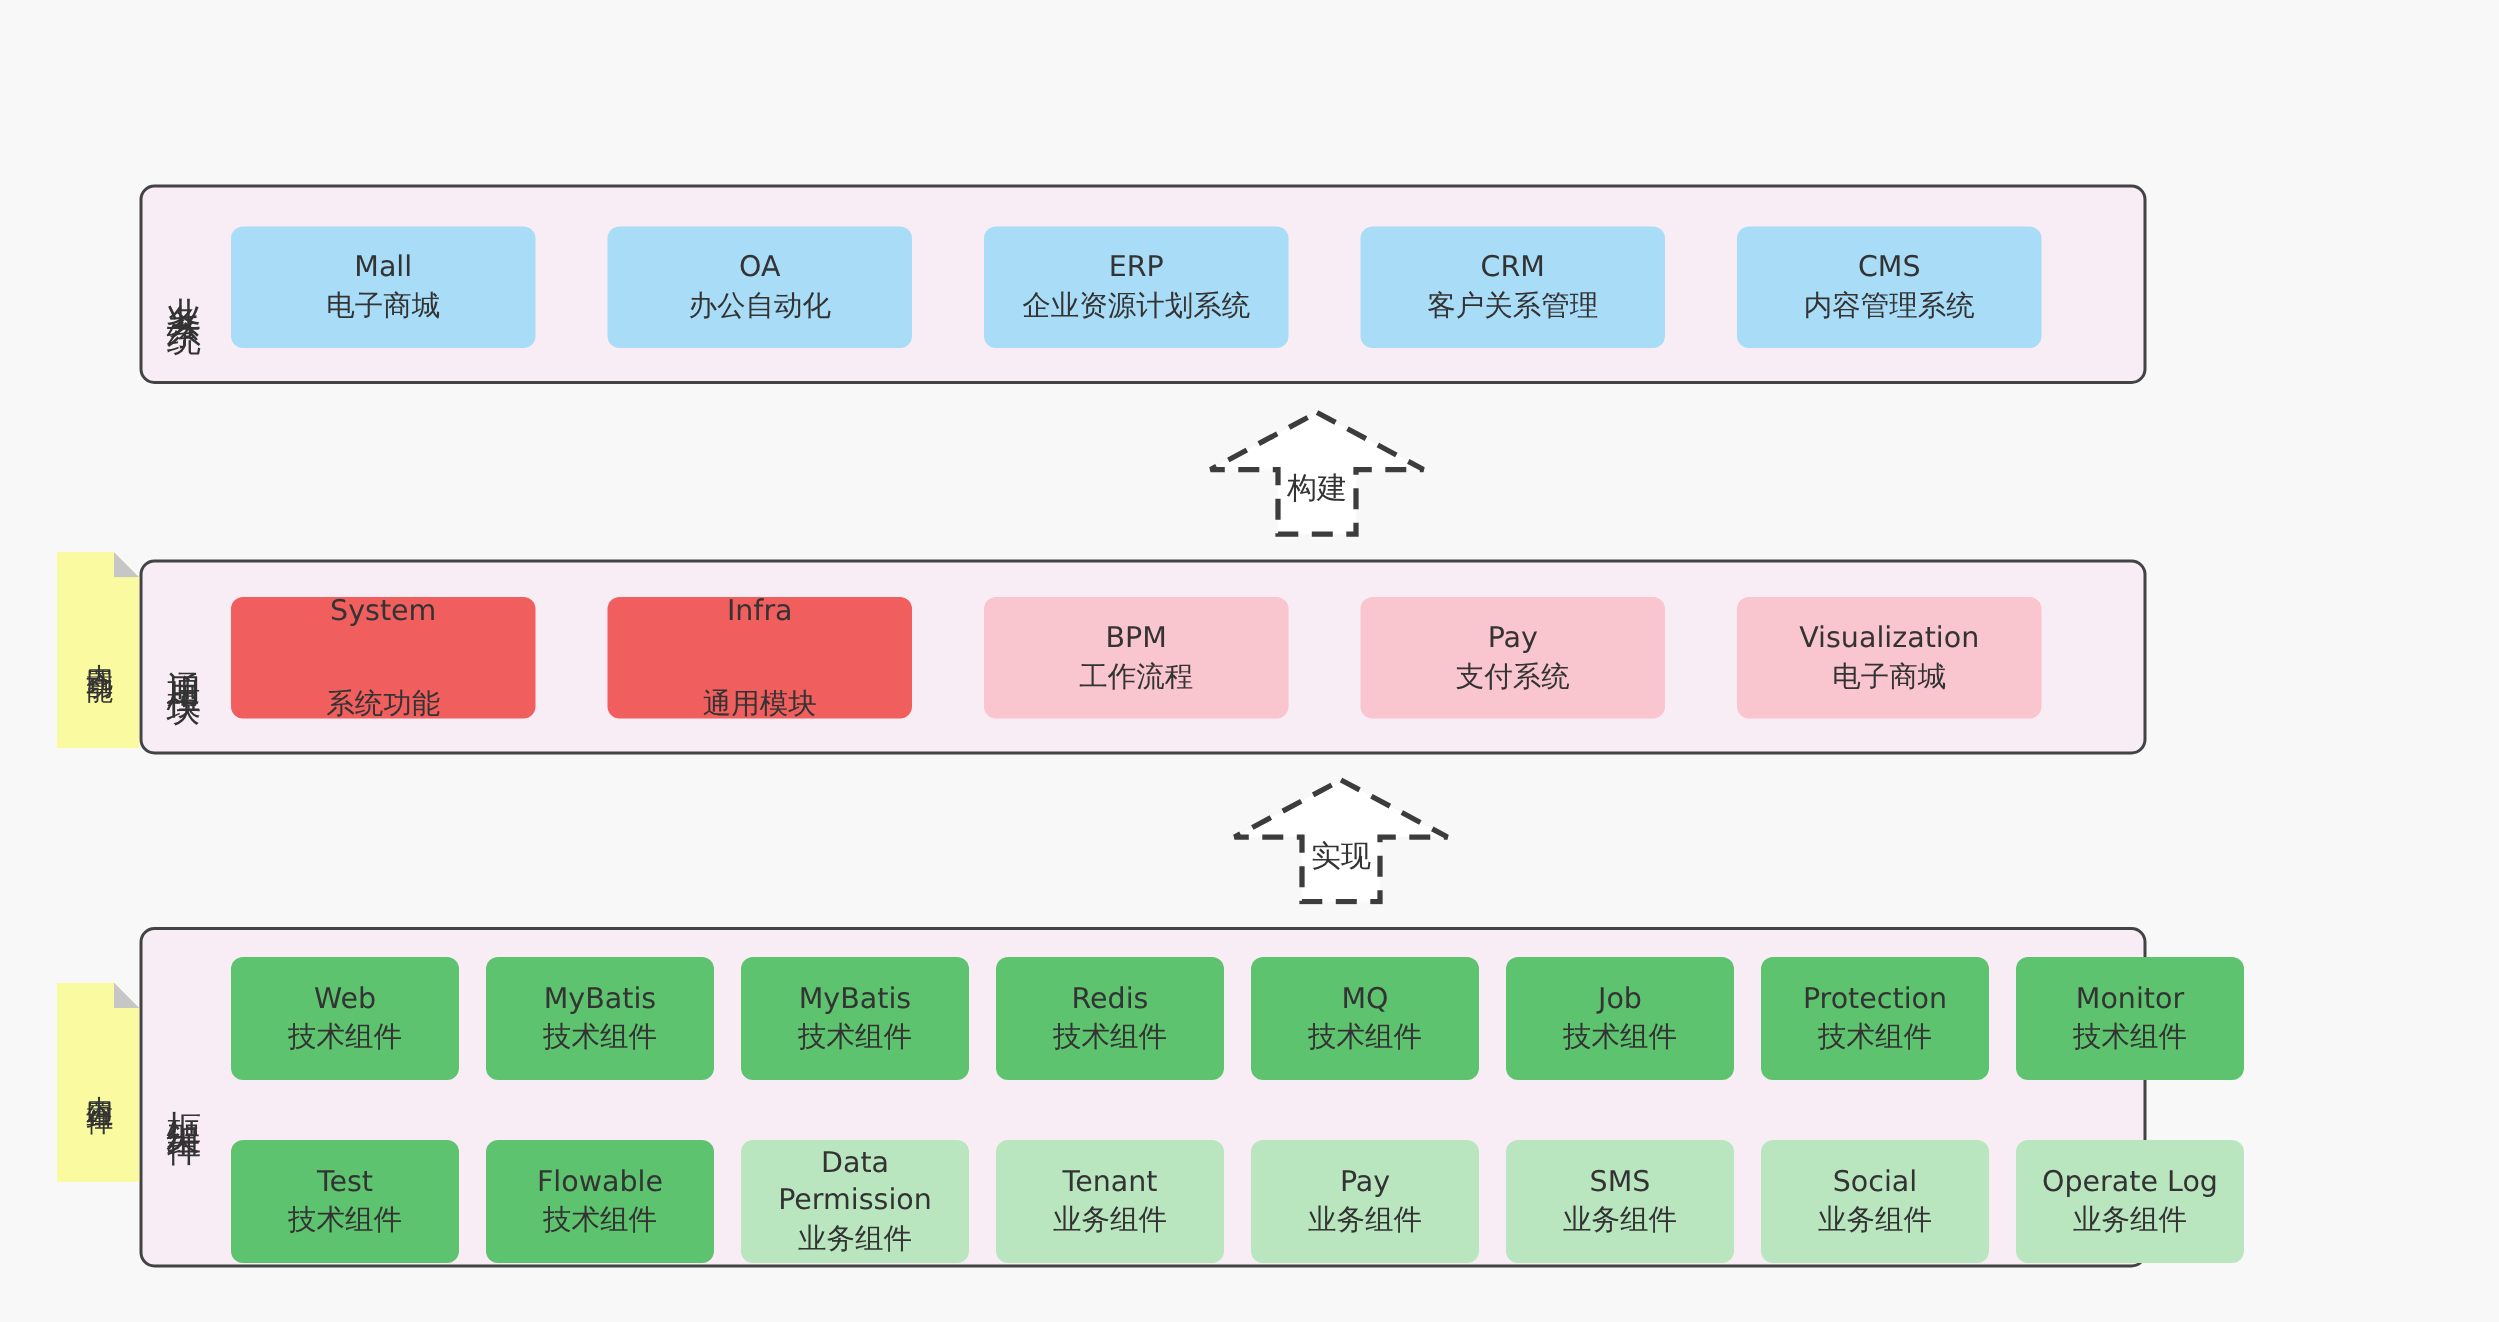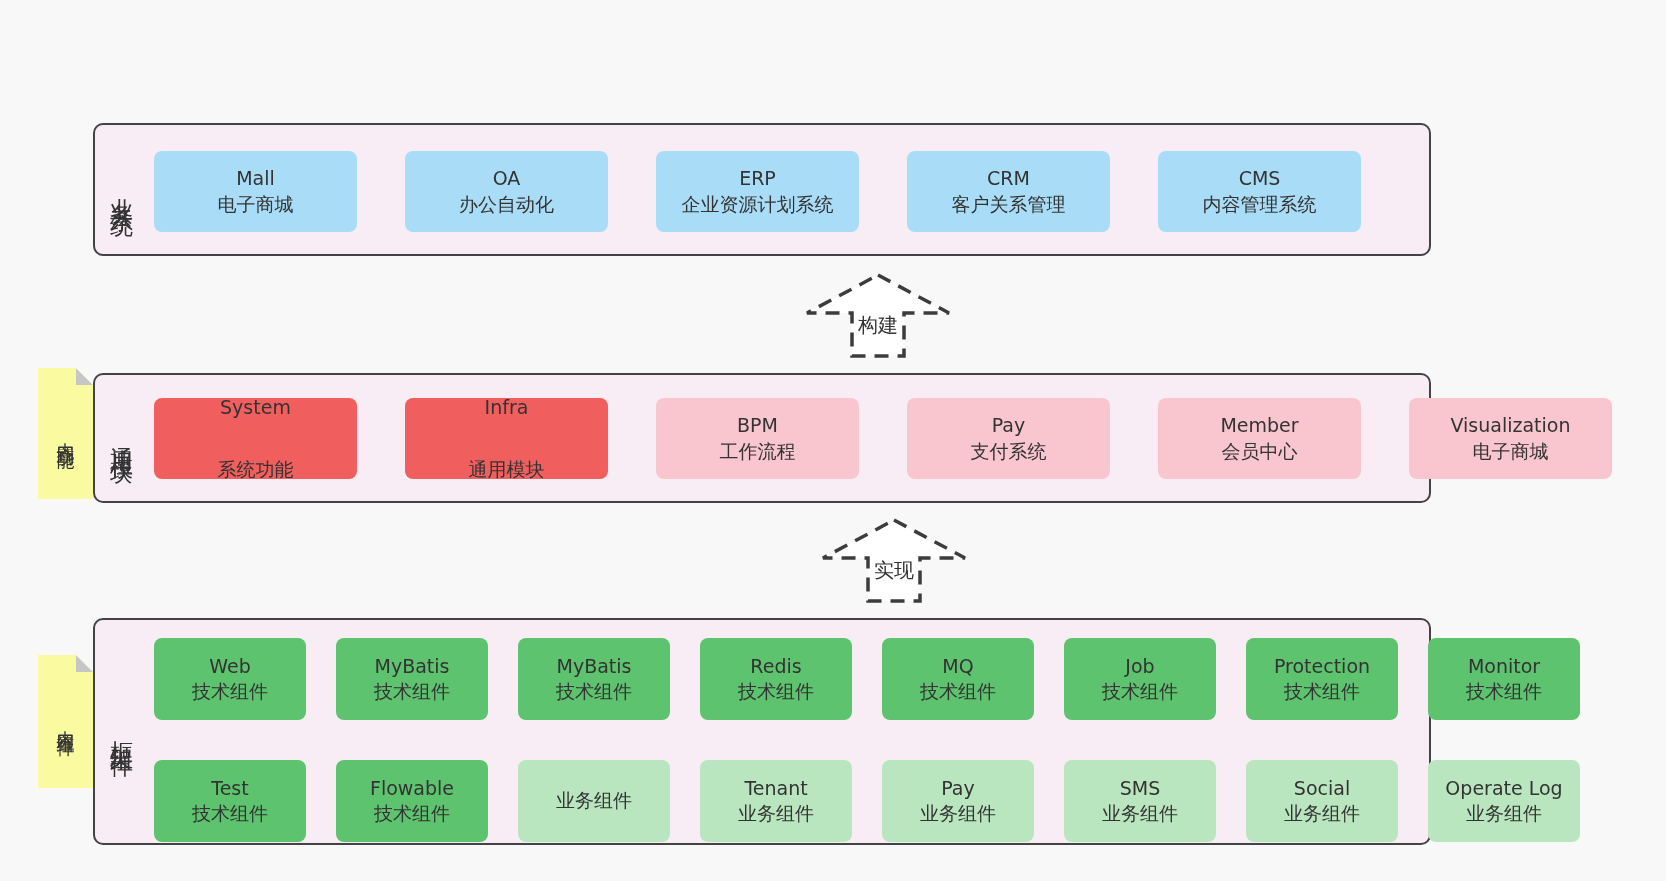--- a/index.html
+++ b/index.html
@@ -27,21 +27,21 @@
     writing-mode:vertical-rl;text-orientation:upright;
     font-size:23px;letter-spacing:5px;color:var(--text);
     white-space:nowrap;
   }
   .boxes-row{
     position:absolute;left:59px;
     display:flex;gap:48px;
   }
   #band1 .boxes-row{top:26px;}
   #band2 .boxes-row{top:23px;}
-  #band3 .boxes-row{gap:30px;}
+  #band3 .boxes-row{gap:18px;}
   #band3 .row-0{top:18px;}
   #band3 .row-1{top:140px;}
   .box{
     display:flex;flex-direction:column;justify-content:center;align-items:center;
     border-radius:8px;
     font-size:19px;line-height:1.34;
     text-align:center;
     padding:0 8px;box-sizing:border-box;
   }
   #band1 .box,#band2 .box{width:203px;height:81px;}
@@ -133,24 +133,20 @@
         </div>
         <div class="box pink">
           <div>BPM</div>
           <div>工作流程</div>
         </div>
         <div class="box pink">
           <div>Pay</div>
           <div>支付系统</div>
         </div>
         <div class="box pink">
-          <div>Member</div>
-          <div>会员中心</div>
-        </div>
-        <div class="box pink">
           <div>Visualization</div>
           <div>电子商城</div>
         </div>
       </div>
   </section>
   <div class="note" id="note2">
     <div class="note-fold"></div>
     <div class="note-text">内置功能</div>
   </div>
 
@@ -198,20 +194,21 @@
     <div class="boxes-row row-1">
         <div class="box green">
           <div>Test</div>
           <div>技术组件</div>
         </div>
         <div class="box green">
           <div>Flowable</div>
           <div>技术组件</div>
         </div>
         <div class="box green-light">
+          <div>Data Permission</div>
           <div>业务组件</div>
         </div>
         <div class="box green-light">
           <div>Tenant</div>
           <div>业务组件</div>
         </div>
         <div class="box green-light">
           <div>Pay</div>
           <div>业务组件</div>
         </div>

